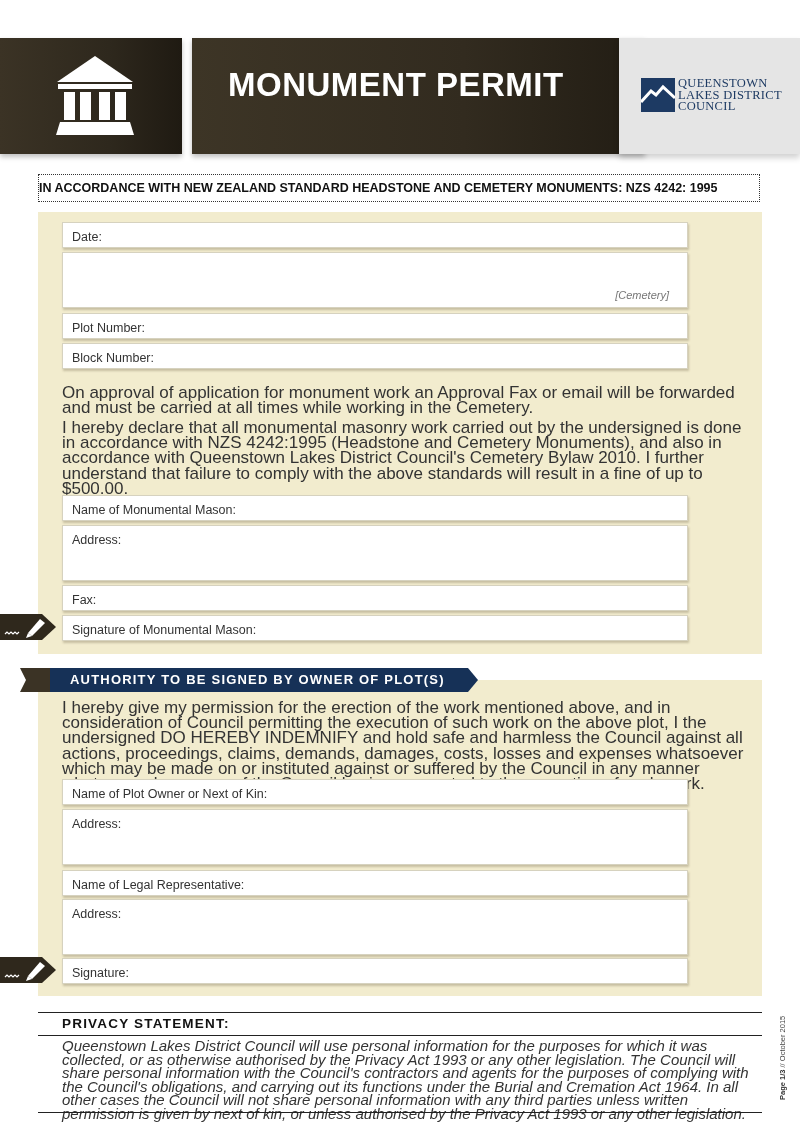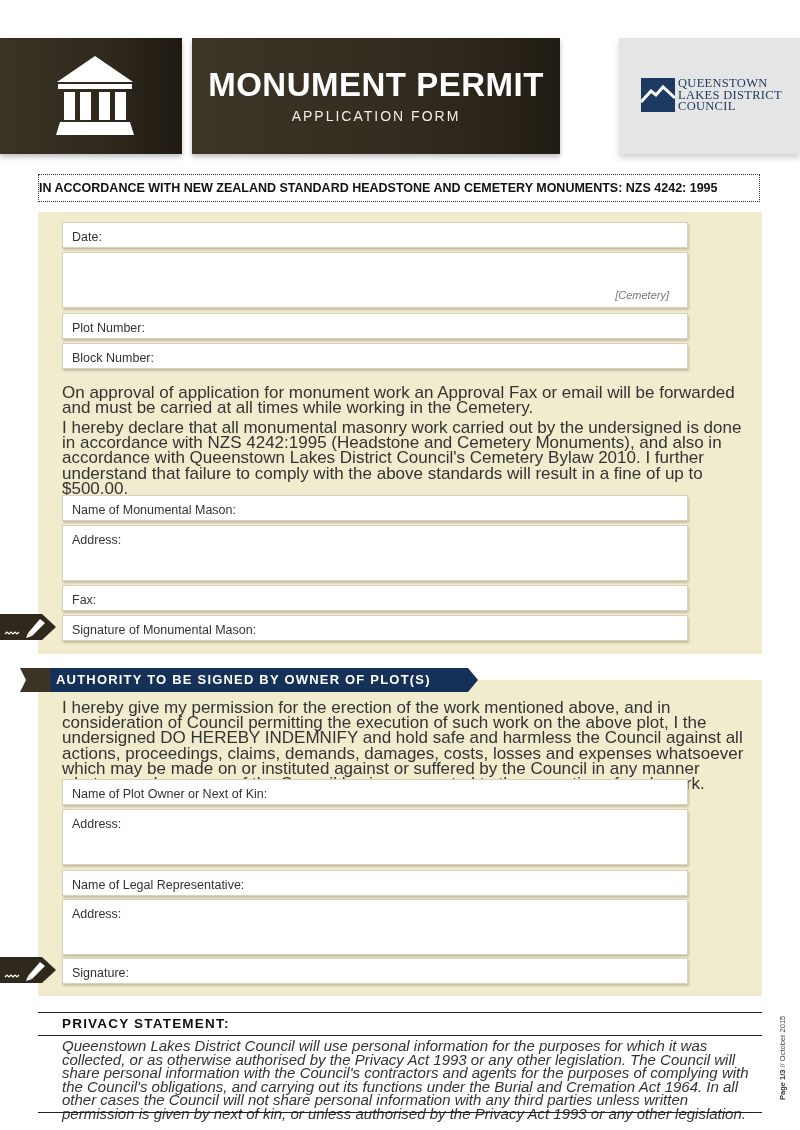--- a/index.html
+++ b/index.html
@@ -9,24 +9,24 @@
     }
     .abs { position: absolute; }
 
     
     .hdr-icon-box {
       left: 0; top: 38px; width: 182px; height: 116px;
       background: linear-gradient(90deg, #3b3325 0%, #2e281d 60%, #1f1a12 100%);
       box-shadow: 0 3px 5px rgba(0,0,0,0.25);
     }
     .hdr-title-box {
-      left: 192px; top: 38px; width: 368px; height: 116px;
+      left: 192px; top: 38px; width: 417px; height: 116px;
       background: linear-gradient(90deg, #3d3526 0%, #322b1f 60%, #221d14 100%);
       box-shadow: 0 3px 5px rgba(0,0,0,0.25);
-      text-align: center;
+      padding-left: 36px;
     }
     .hdr-title {
       margin-top: 28px; color: #ffffff; font-weight: bold; font-size: 33px; letter-spacing: 0.5px;
     }
     .hdr-sub {
       margin-top: 4px; color: #f2efe8; font-size: 14px; letter-spacing: 2px;
     }
     .hdr-logo-box {
       left: 619px; top: 38px; width: 181px; height: 116px; background: #e5e5e5;
       box-shadow: 0 4px 6px rgba(0,0,0,0.18);
@@ -71,21 +71,21 @@
 
     
     .ribbon-dark {
       left: 20px; top: 668px; width: 36px; height: 24px; background: #3b3325;
       clip-path: polygon(0 0, 36px 0, 36px 24px, 0 24px, 6px 12px);
     }
     .ribbon {
       left: 50px; top: 668px; width: 428px; height: 24px; background: #163157;
       clip-path: polygon(0 0, 418px 0, 428px 12px, 418px 24px, 0 24px);
       color: #ffffff; font-weight: bold; font-size: 13px; letter-spacing: 1.2px;
-      line-height: 24px; padding-left: 6px; box-sizing: border-box;
+      line-height: 24px; padding-left: 20px; box-sizing: border-box;
     }
 
     
     .priv-rule { position: absolute; left: 38px; width: 724px; height: 1px; background: #222; }
     .priv-title {
       left: 62px; top: 1016px; font-weight: bold; font-size: 13.5px; letter-spacing: 1.2px; color: #111;
     }
     .priv-text {
       left: 62px; top: 1039px; width: 690px; font-style: italic; font-size: 15px; line-height: 13.6px; color: #333;
     }
@@ -105,21 +105,20 @@
     <rect x="10" y="36" width="11" height="28" fill="#ffffff"></rect>
     <rect x="26" y="36" width="11" height="28" fill="#ffffff"></rect>
     <rect x="45" y="36" width="11" height="28" fill="#ffffff"></rect>
     <rect x="61" y="36" width="11" height="28" fill="#ffffff"></rect>
     <polygon points="6,66 76,66 80,79 2,79" fill="#ffffff"></polygon>
   </svg>
 </div>
 
 <div class="abs hdr-title-box">
   <div class="hdr-title">MONUMENT PERMIT</div>
-  <div class="hdr-sub">APPLICATION FORM</div>
 </div>
 
 <div class="abs hdr-logo-box">
   <div class="abs logo-mark">
     <svg width="34" height="34" viewBox="0 0 34 34">
       <polyline points="0,24 10,13 15,17 22,9 34,20" fill="none" stroke="#ffffff" stroke-width="3"></polyline>
     </svg>
   </div>
   <div class="abs logo-text">
     <div>QUEENSTOWN</div>

